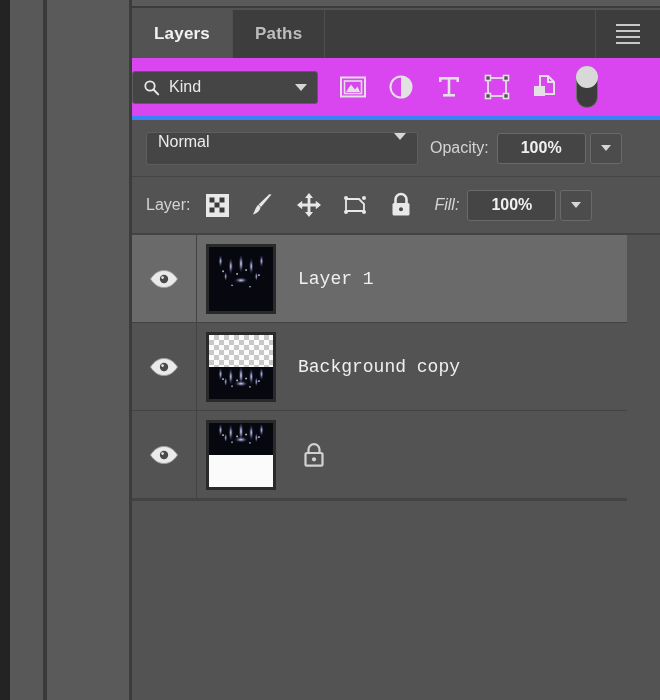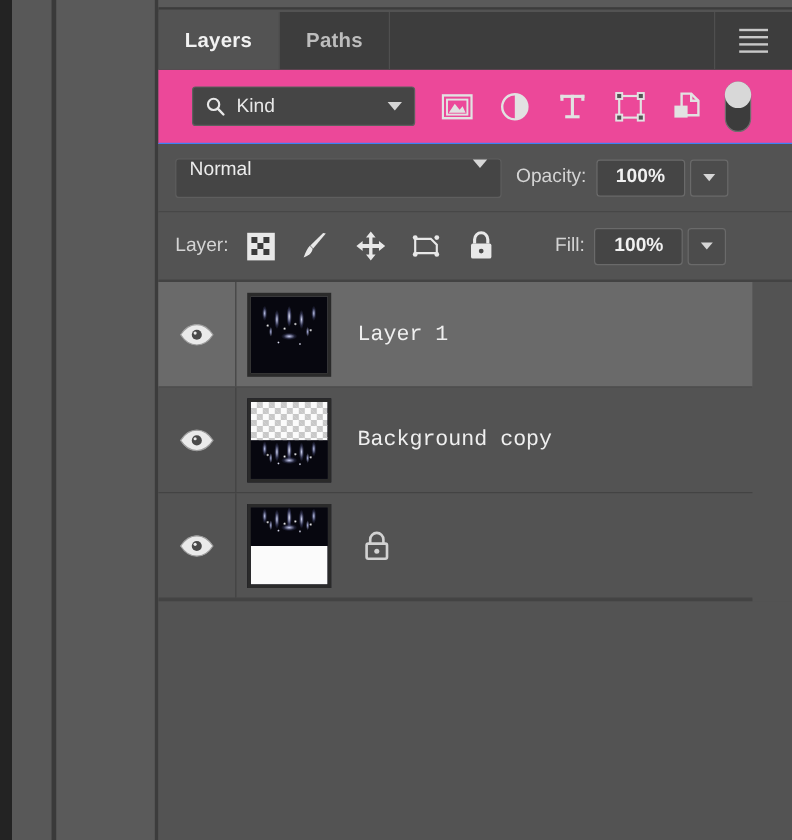--- a/index.html
+++ b/index.html
@@ -34,22 +34,22 @@
     letter-spacing:0.2px;
   }
   .tab.active { background:#535353; color:#f2f2f2; }
   .tabfill { flex:1; border-right:1px solid #4f4f4f; }
   .hamburger { width:64px; display:flex; align-items:center; justify-content:center; }
   .hamburger span { display:block; width:24px; height:2px; background:#c8c8c8; margin:2px 0; }
   .hamburger-wrap { display:flex; flex-direction:column; }
 
   
   .filter-row {
-    height:62px; display:flex; align-items:center; padding:0 28px;
-    background:#ec4899; border-bottom:1px solid #3b82f6;
+    height:62px; display:flex; align-items:center; padding:0 0;
+    background:#d946ef; border-bottom:4px solid #3b82f6;
   }
   .kind-select {
     width:186px; height:33px; background:#454545; border:1px solid #5e5e5e;
     border-radius:3px; display:flex; align-items:center; padding:0 10px; gap:9px;
     color:#e8e8e8; font-size:16px;
   }
   .kind-label { flex:1; }
   .chev { width:0;height:0;border-left:6px solid transparent;border-right:6px solid transparent;border-top:7px solid #d6d6d6; }
   .chev-sm { width:0;height:0;border-left:5px solid transparent;border-right:5px solid transparent;border-top:6px solid #d6d6d6; }
   .filter-icons { display:flex; align-items:center; gap:22px; margin-left:22px; }
@@ -65,38 +65,38 @@
     height:57px; display:flex; align-items:center; padding:0 14px;
     background:#535353; border-bottom:1px solid #454545;
   }
   .blend-select {
     width:272px; height:33px; background:#454545; border:1px solid #5e5e5e; border-radius:3px;
     display:flex; align-items:flex-start; padding:0 11px; color:#ececec; font-size:16px;
   }
   .blend-name { flex:1; }
   .opacity-label { margin-left:12px; color:#d4d4d4; font-size:16px; }
   .value-box {
-    margin-left:8px; width:74px; height:31px; background:#454545; border:1px solid #6a6a6a;
+    margin-left:8px; width:89px; height:31px; background:#454545; border:1px solid #6a6a6a;
     border-radius:3px; display:flex; align-items:center; justify-content:center;
     color:#f0f0f0; font-size:16px; font-weight:bold;
   }
   .value-chev-box {
     margin-left:4px; width:32px; height:31px; background:#4c4c4c; border:1px solid #6a6a6a;
     border-radius:3px; display:flex; align-items:center; justify-content:center;
   }
 
   
   .lock-row {
     height:58px; display:flex; align-items:center; padding:0 14px;
     background:#535353; border-bottom:2px solid #434343;
   }
   .lock-label { color:#d4d4d4; font-size:16px; margin-right:14px; }
   .lock-icons { display:flex; align-items:center; gap:20px; }
   .licon { width:26px; height:26px; display:flex; align-items:center; justify-content:center; }
-  .fill-label { margin-left:48px; color:#d4d4d4; font-size:16px; }
+  .fill-label { margin-left:20px; color:#d4d4d4; font-size:16px;font-style:italic; }
 
   
   .layer-list { background:#535353;font-family:Liberation Mono, monospace; }
   .layer-row {
     position:relative; height:88px; display:flex; align-items:center;
     border-bottom:1px solid #434343; width:495px;
   }
   .layer-row.selected { background:#6a6a6a; }
   .eye-cell {
     width:65px; height:100%; display:flex; align-items:center; justify-content:center;

